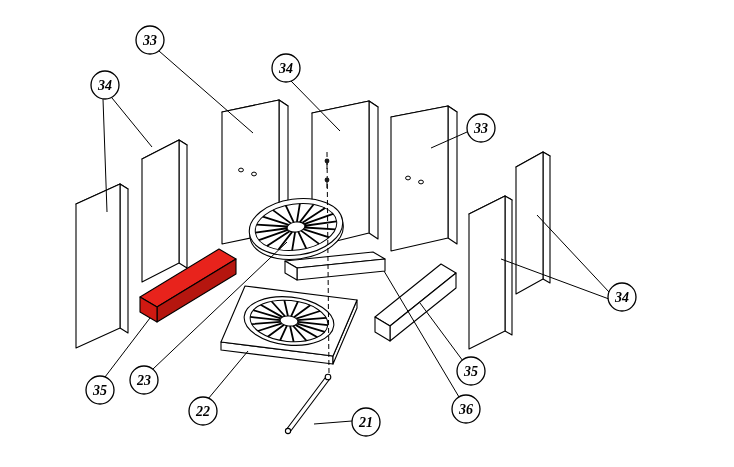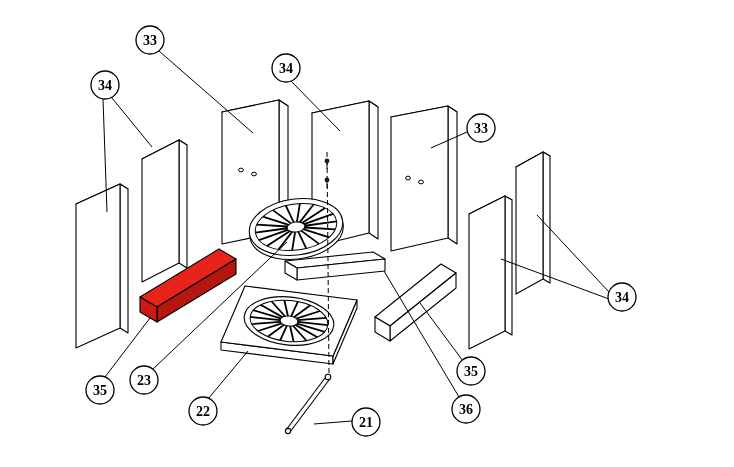--- a/index.html
+++ b/index.html
@@ -1,16 +1,16 @@
 <!DOCTYPE html>
 <html><head>
 <meta charset="utf-8">
 <style>
   html,body{margin:0;padding:0;background:#fff;}
-  .canvas{position:relative;width:734px;height:467px;background:#ffffff;overflow:hidden;}
+  .canvas{position:relative;width:734px;height:467px;background:#ffffff;overflow:hidden;font-style:italic;}
   svg{position:absolute;left:0;top:0;}
   .outline{fill:#ffffff;stroke:#000000;stroke-width:1.1;stroke-linejoin:round;}
   .line{stroke:#000000;stroke-width:1;fill:none;}
   .spokes{stroke:#000000;stroke-width:1.8;fill:none;}
   .callout-circle{fill:#ffffff;stroke:#000000;stroke-width:1.3;}
   .callout-text{font-family:"Liberation Serif", serif;font-size:14px;font-weight:bold;fill:#000;text-anchor:middle;}
   .dashed{stroke:#000;stroke-width:1;stroke-dasharray:5 3;fill:none;}
 </style>
 </head>
 <body>

